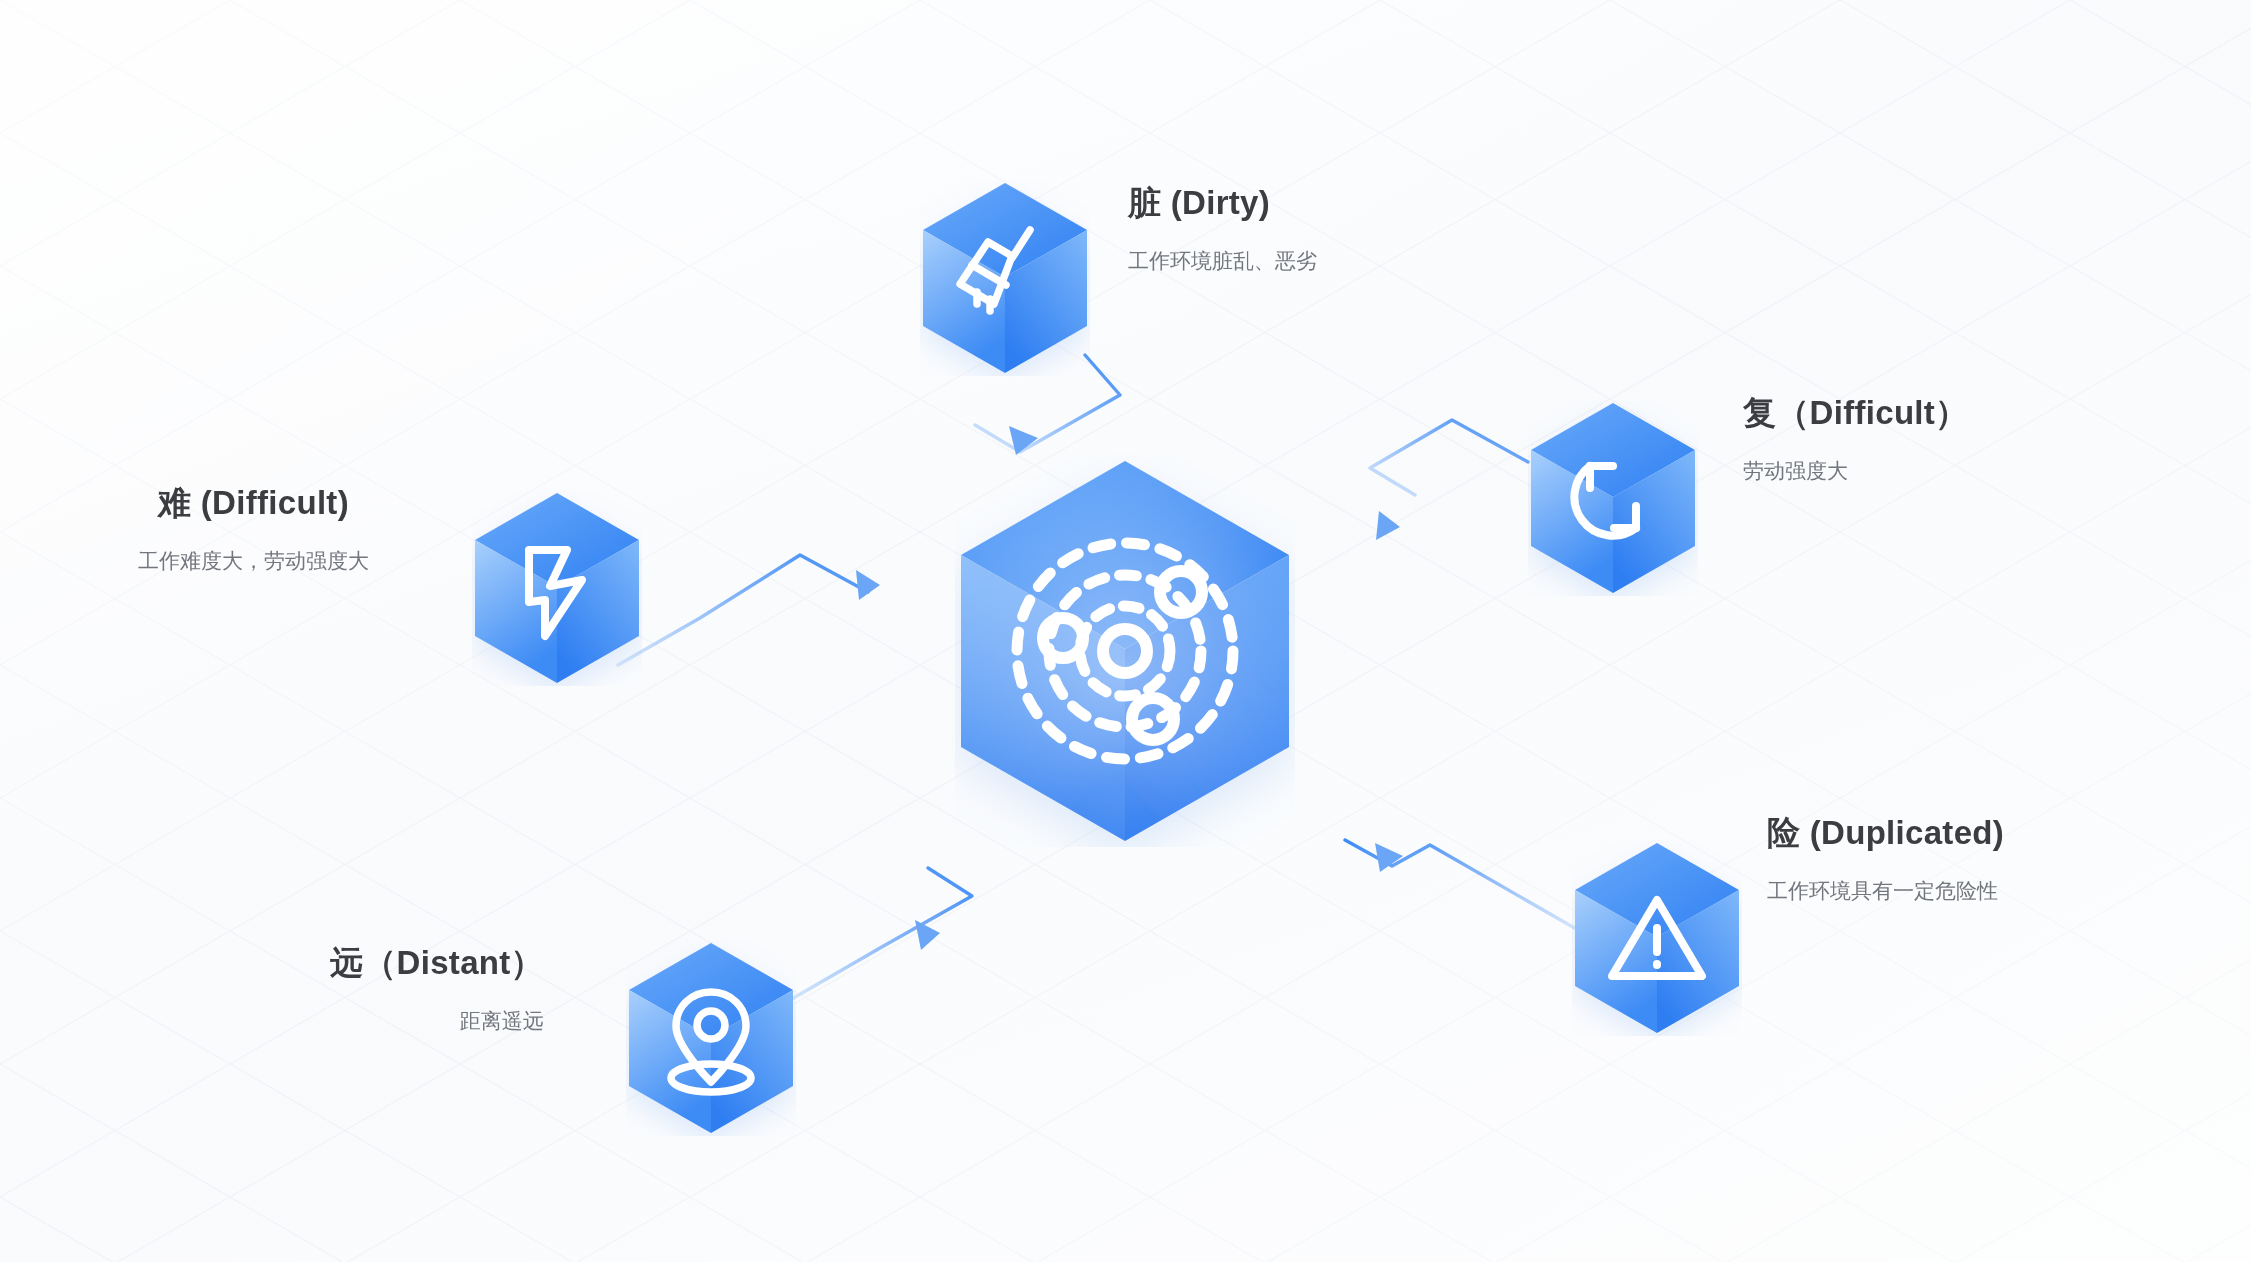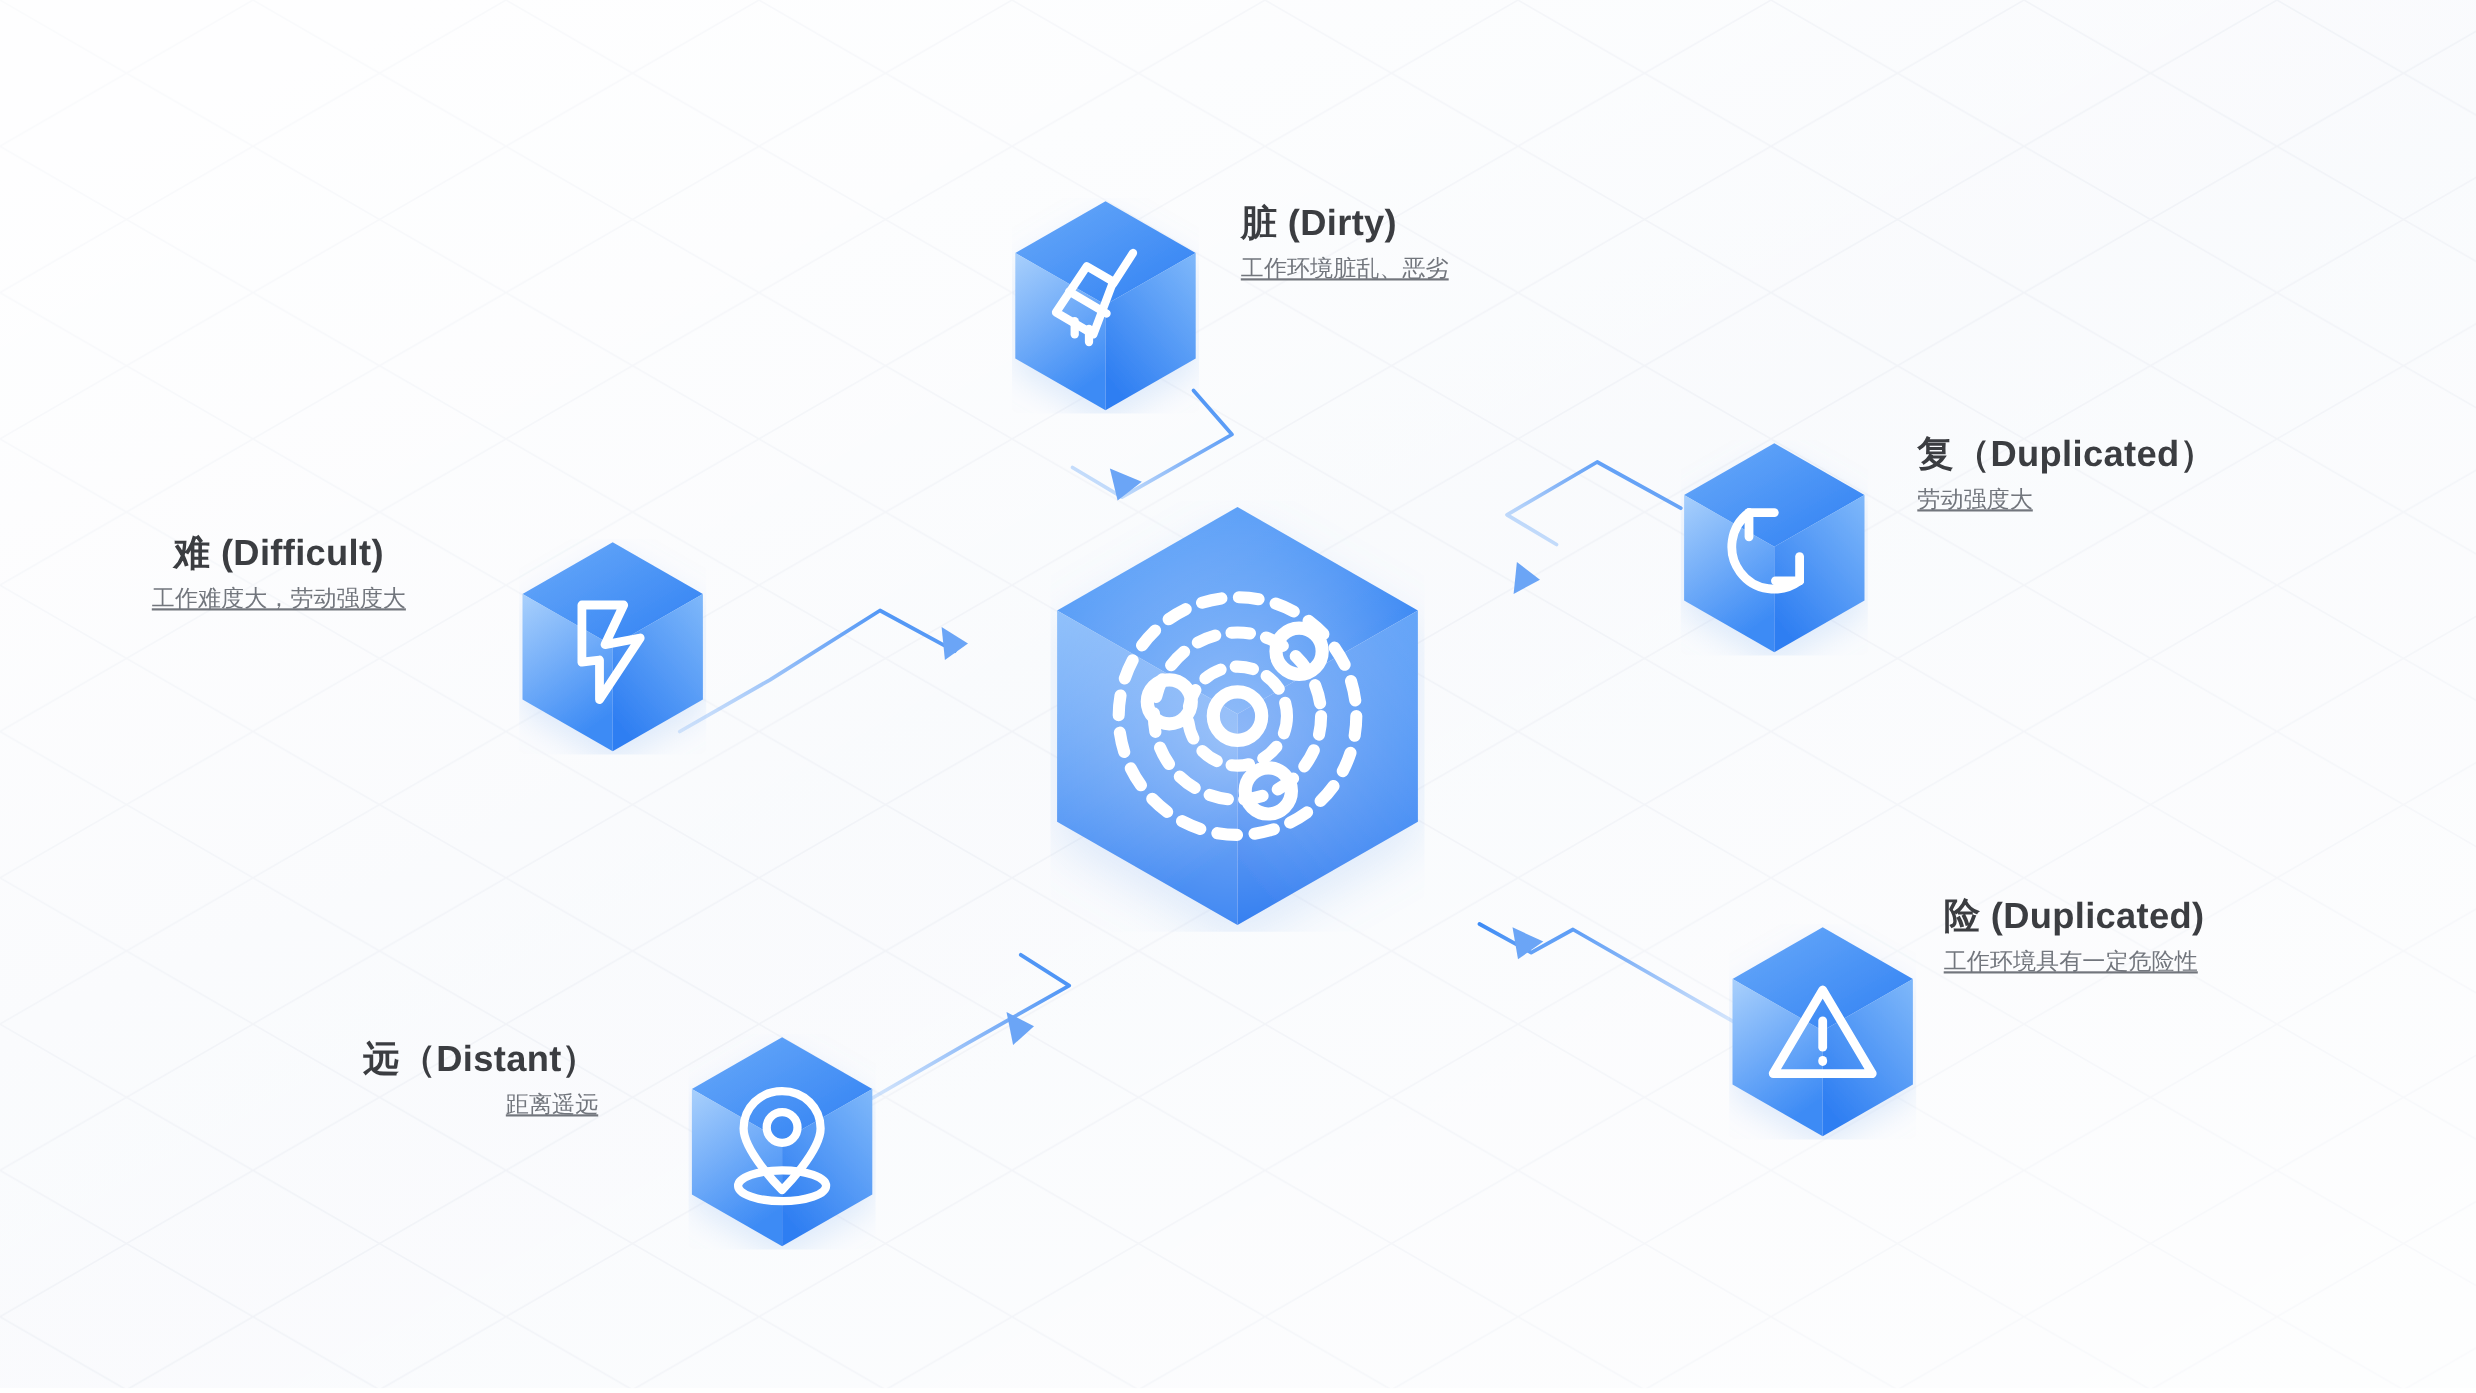--- a/index.html
+++ b/index.html
@@ -44,22 +44,21 @@
     font-weight: bold;
     color: #3b3d41;
     letter-spacing: 0.3px;
     line-height: 1.25;
   }
   .label .subtitle {
     font-size: 21px;
     font-weight: normal;
     color: #72767d;
     line-height: 1.5;
-    margin-top: 6px;
-    text-decoration: underline;
+    margin-top: 22px;
   }
   .label.right-align { text-align: right; }
 
   
   #label-dirty      { left: 1128px; top: 182px; }
   #label-duplicated { left: 1743px; top: 392px; }
   #label-difficult  { left: 138px;  top: 482px; text-align: center; }
   #label-dangerous  { left: 1767px; top: 812px; }
   #label-distant    { left: 330px;  top: 942px; text-align: right; }
 
@@ -283,21 +282,21 @@
       </g>
     </svg>
   </div>
 
   <div class="label" id="label-dirty">
     <div class="title">脏 (Dirty)</div>
     <div class="subtitle">工作环境脏乱、恶劣</div>
   </div>
 
   <div class="label" id="label-duplicated">
-    <div class="title">复（Duplicated）</div>
+    <div class="title">复（Difficult）</div>
     <div class="subtitle">劳动强度大</div>
   </div>
 
   <div class="label" id="label-difficult">
     <div class="title">难 (Difficult)</div>
     <div class="subtitle">工作难度大，劳动强度大</div>
   </div>
 
   <div class="label" id="label-dangerous">
     <div class="title">险 (Duplicated)</div>

